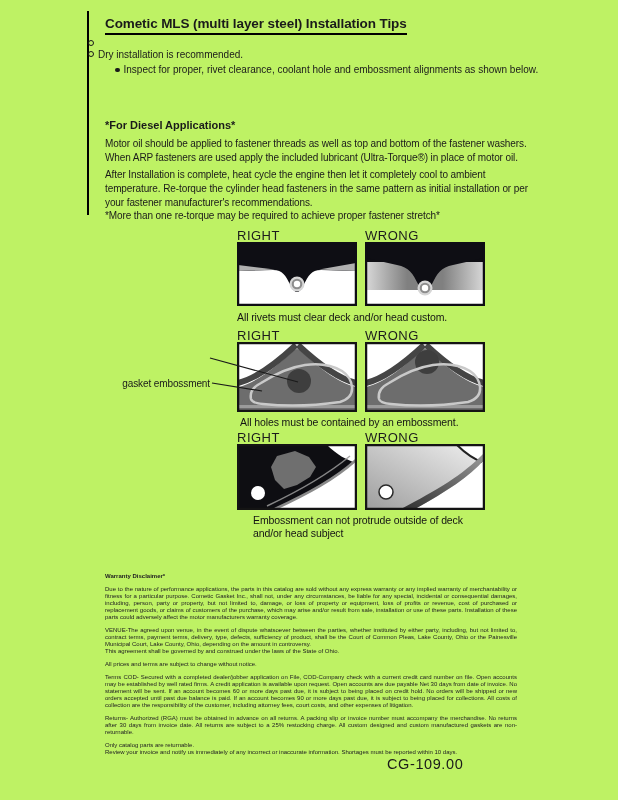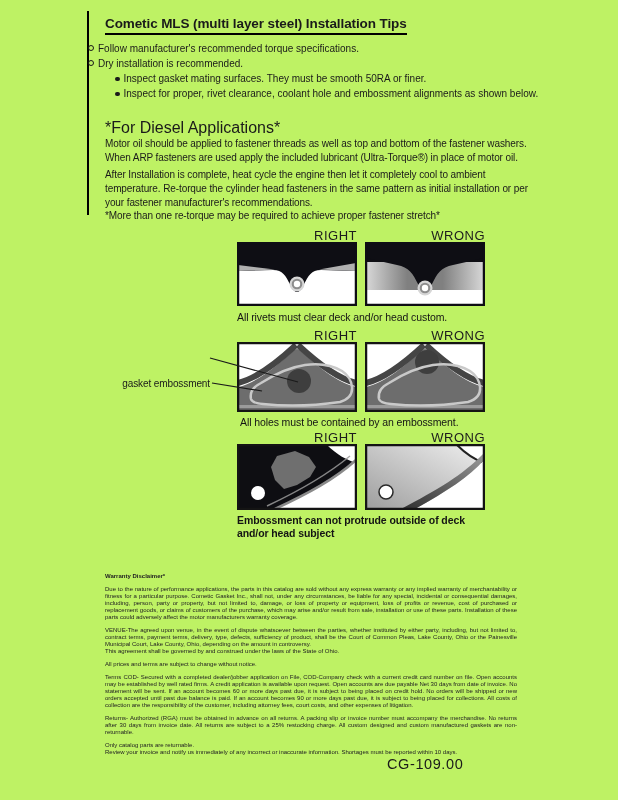--- a/index.html
+++ b/index.html
@@ -15,26 +15,26 @@
     left:105px;top:16px;font-size:13.5px;font-weight:bold;letter-spacing:-0.1px;
     white-space:nowrap;border-bottom:2px solid #000;padding-bottom:2px;
   }
   .bullets{left:88px;top:41px;font-size:10px;line-height:15px;}
   .b-row{display:flex;align-items:baseline;white-space:nowrap;}
   .b-row.sub{margin-left:27px;}
   .mk-o{width:4px;height:4px;border:1px solid #1a1a1a;border-radius:50%;
         display:inline-block;margin-right:4px;flex:0 0 auto;position:relative;top:-1px;}
   .mk-f{width:4.5px;height:4.5px;background:#1a1a1a;border-radius:50%;
         display:inline-block;margin-right:4px;flex:0 0 auto;position:relative;top:-1px;}
-  .diesel-h{left:105px;top:119px;font-size:16px;font-weight:normal;white-space:nowrap;}
+  .diesel-h{left:105px;top:119px;font-size:11px;font-weight:bold;white-space:nowrap;}
   .body-p{left:105px;width:424px;font-size:10px;line-height:14px;letter-spacing:-0.1px;}
   .p1{top:137px;}
   .p2{top:168px;}
   .note{top:209px;white-space:nowrap;}
-  .rw-label{width:120px;text-align:right;font-size:13px;letter-spacing:0.5px;color:#1c1c1c;}
+  .rw-label{width:120px;text-align:left;font-size:13px;letter-spacing:0.5px;color:#1c1c1c;}
   .panel{width:120px;}
   .caption{font-size:10.5px;letter-spacing:-0.1px;color:#141414;}
   .side-label{left:100px;width:110px;text-align:right;font-size:10px;line-height:12px;letter-spacing:-0.1px;}
   .fineprint{
     left:105px;top:573px;width:412px;font-size:6px;line-height:7px;
     text-align:justify;color:#222;
   }
   .fineprint p{margin:0 0 6px 0;}
   .fineprint .fp-h{font-weight:bold;margin-bottom:6px;text-align:left;}
   .fp-block span{display:block;}
@@ -46,29 +46,24 @@
 
 <div class="page">
 
   <div class="abs left-rule"></div>
 
   <div class="abs title">Cometic MLS (multi layer steel) Installation Tips</div>
 
   <div class="abs bullets">
     <div class="b-row">
       <span class="mk-o"></span>
-      <span>Follow manufacturer's recommended torque specifications.</span>
     </div>
     <div class="b-row">
       <span class="mk-o"></span>
       <span>Dry installation is recommended.</span>
-    </div>
-    <div class="b-row sub">
-      <span class="mk-f"></span>
-      <span>Inspect gasket mating surfaces.  They must be smooth 50RA or finer.</span>
     </div>
     <div class="b-row sub">
       <span class="mk-f"></span>
       <span>Inspect for proper, rivet clearance, coolant hole and embossment alignments as shown below.</span>
     </div>
   </div>
 
   <div class="abs diesel-h">*For Diesel Applications*</div>
   <div class="abs body-p p2">After Installation is complete, heat cycle the engine then let it completely cool to ambient temperature. Re-torque the cylinder head fasteners in the same pattern as initial installation or per your fastener manufacturer's recommendations.</div>
   <div class="abs body-p p1">Motor oil should be applied to fastener threads as well as top and bottom of the fastener washers. When ARP fasteners are used apply the included lubricant (Ultra-Torque®) in place of motor oil.</div>
@@ -179,21 +174,21 @@
       </defs>
       <rect x="1" y="1" width="118" height="64" fill="url(#g3d)"></rect>
       <path d="M92,1 C102,11 111,16 119,19 L119,1 Z" fill="#ffffff"></path>
       <path d="M92,1 C102,11 111,16 119,19" stroke="#222222" stroke-width="2" fill="none"></path>
       <path d="M50,65 C82,47 104,33 119,16 L119,65 Z" fill="#ffffff"></path>
       <path d="M36,65 C72,46 98,31 119,9 L119,16 C104,33 82,47 50,65 Z" fill="url(#g3s)"></path>
       <circle cx="21" cy="48" r="7" fill="#ffffff" stroke="#2a2a2a" stroke-width="1.5"></circle>
       <rect x="1" y="1" width="118" height="64" fill="none" stroke="#141414" stroke-width="2.5"></rect>
     </svg>
   </div>
-  <div class="abs caption" style="left:237px;top:514px;width:270px;line-height:13px;font-weight:bold;">
+  <div class="abs caption" style="left:253px;top:514px;width:270px;line-height:13px;">
     <span style="display:block;">Embossment can not protrude outside of deck</span>
     <span style="display:block;">and/or head subject</span>
   </div>
 
   <div class="abs fineprint">
     <p class="fp-h">Warranty Disclaimer*</p>
     <p>Due to the nature of performance applications, the parts in this catalog are sold without any express warranty or any implied warranty of merchantability or fitness for a particular purpose.  Cometic Gasket Inc., shall not, under any circumstances, be liable for any special, incidental or consequential damages, including, person, party or property, but not limited to, damage, or loss of property or equipment, loss of profits or revenue, cost of purchased or replacement goods, or claims of customers of the purchase, which may arise and/or result from sale, installation or use of these parts.  Installation of these parts could adversely affect the motor manufacturers warranty coverage.</p>
     <p class="fp-block">
       <span>VENUE-The agreed upon venue, in the event of dispute whatsoever between the parties, whether instituted by either party, including, but not limited to, contract terms, payment terms, delivery, type, defects, sufficiency of product, shall be the Court of Common Pleas, Lake County, Ohio or the Painesville Municipal Court, Lake County, Ohio, depending on the amount in controversy.</span>
       <span>This agreement shall be governed by and construed under the laws of the State of Ohio.</span>

